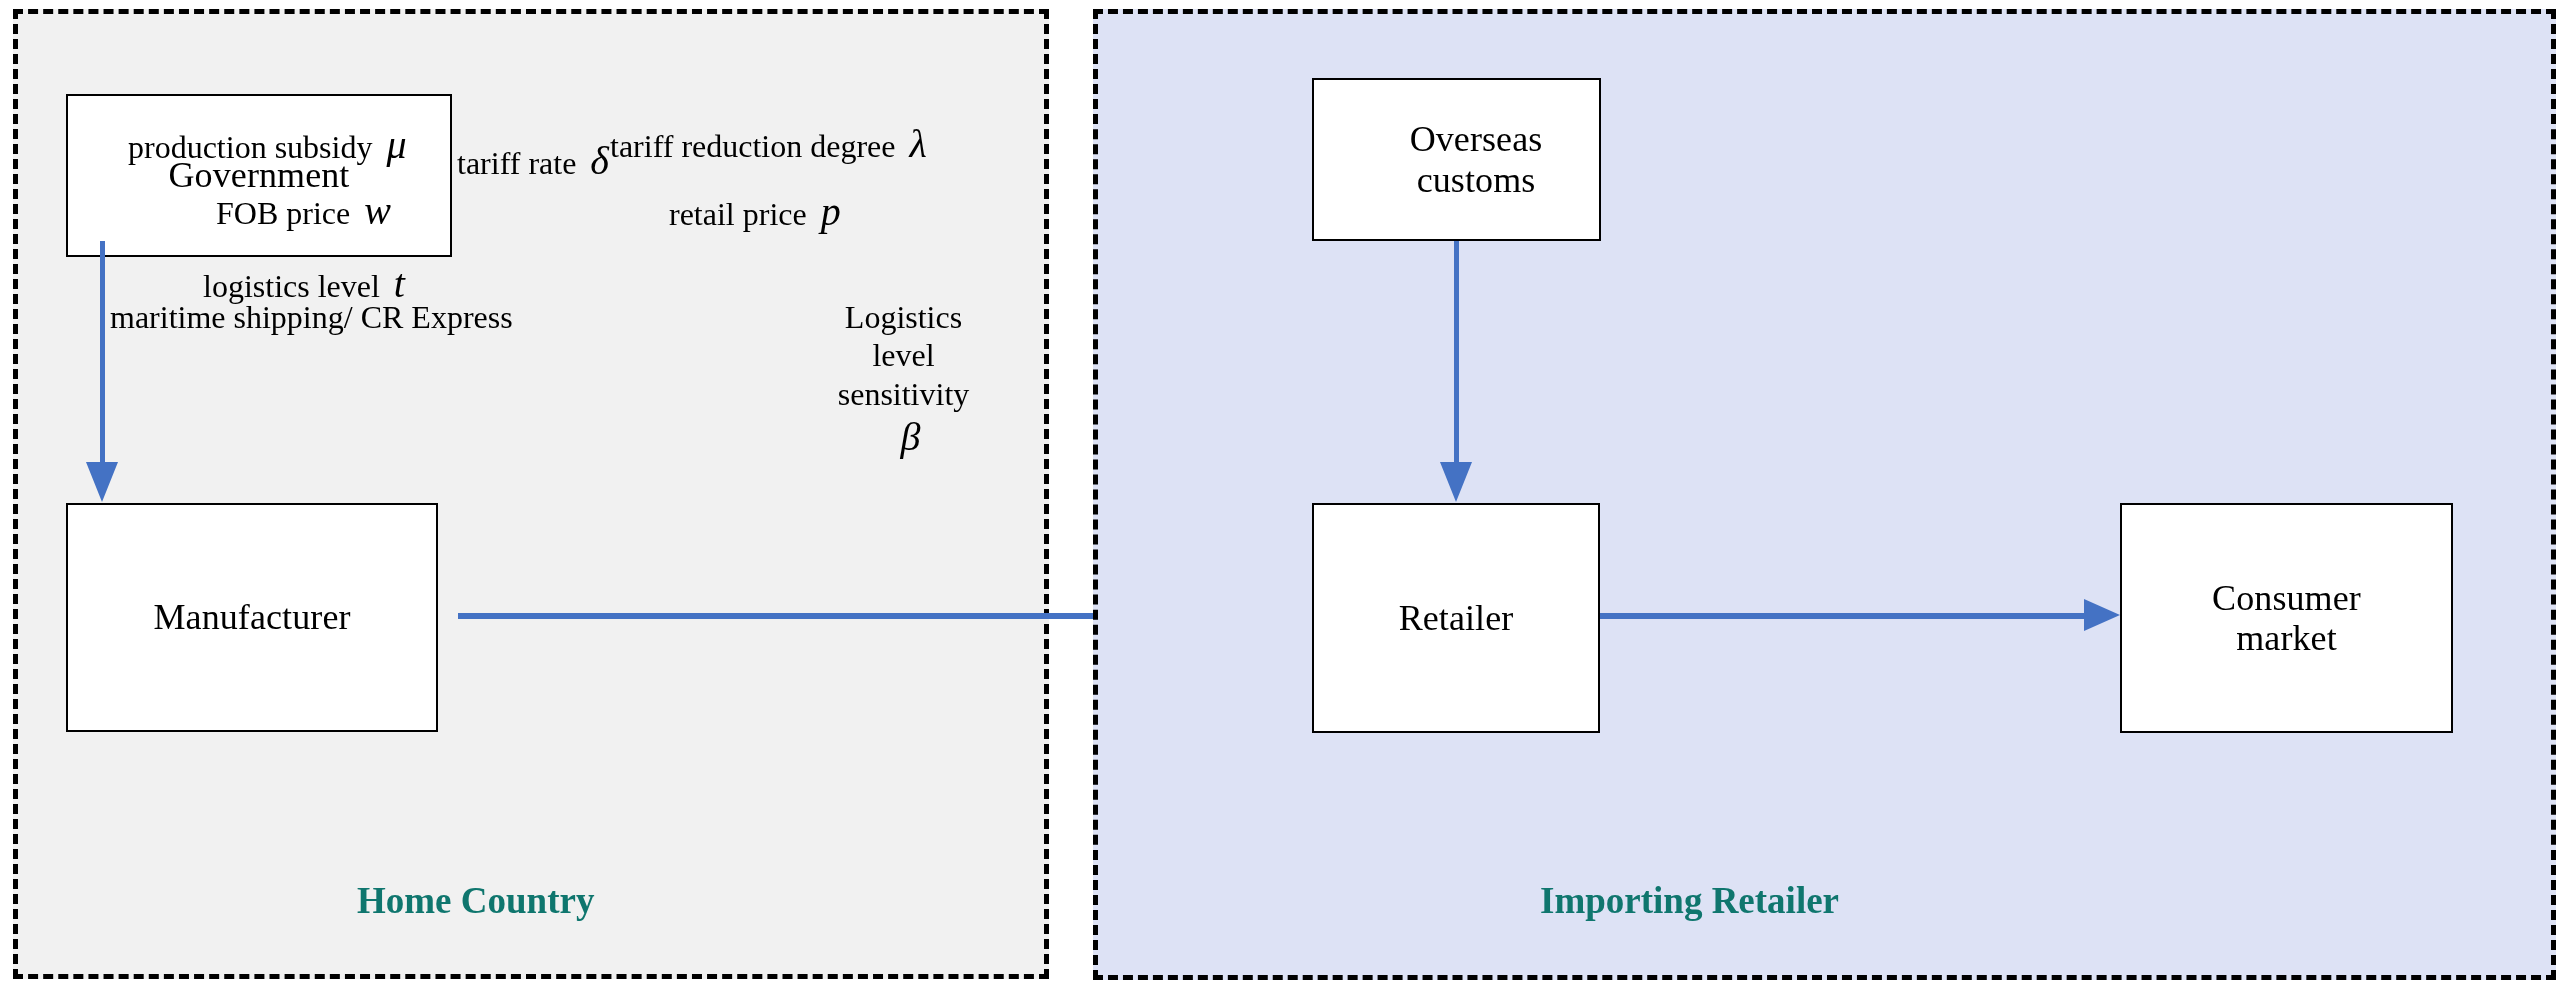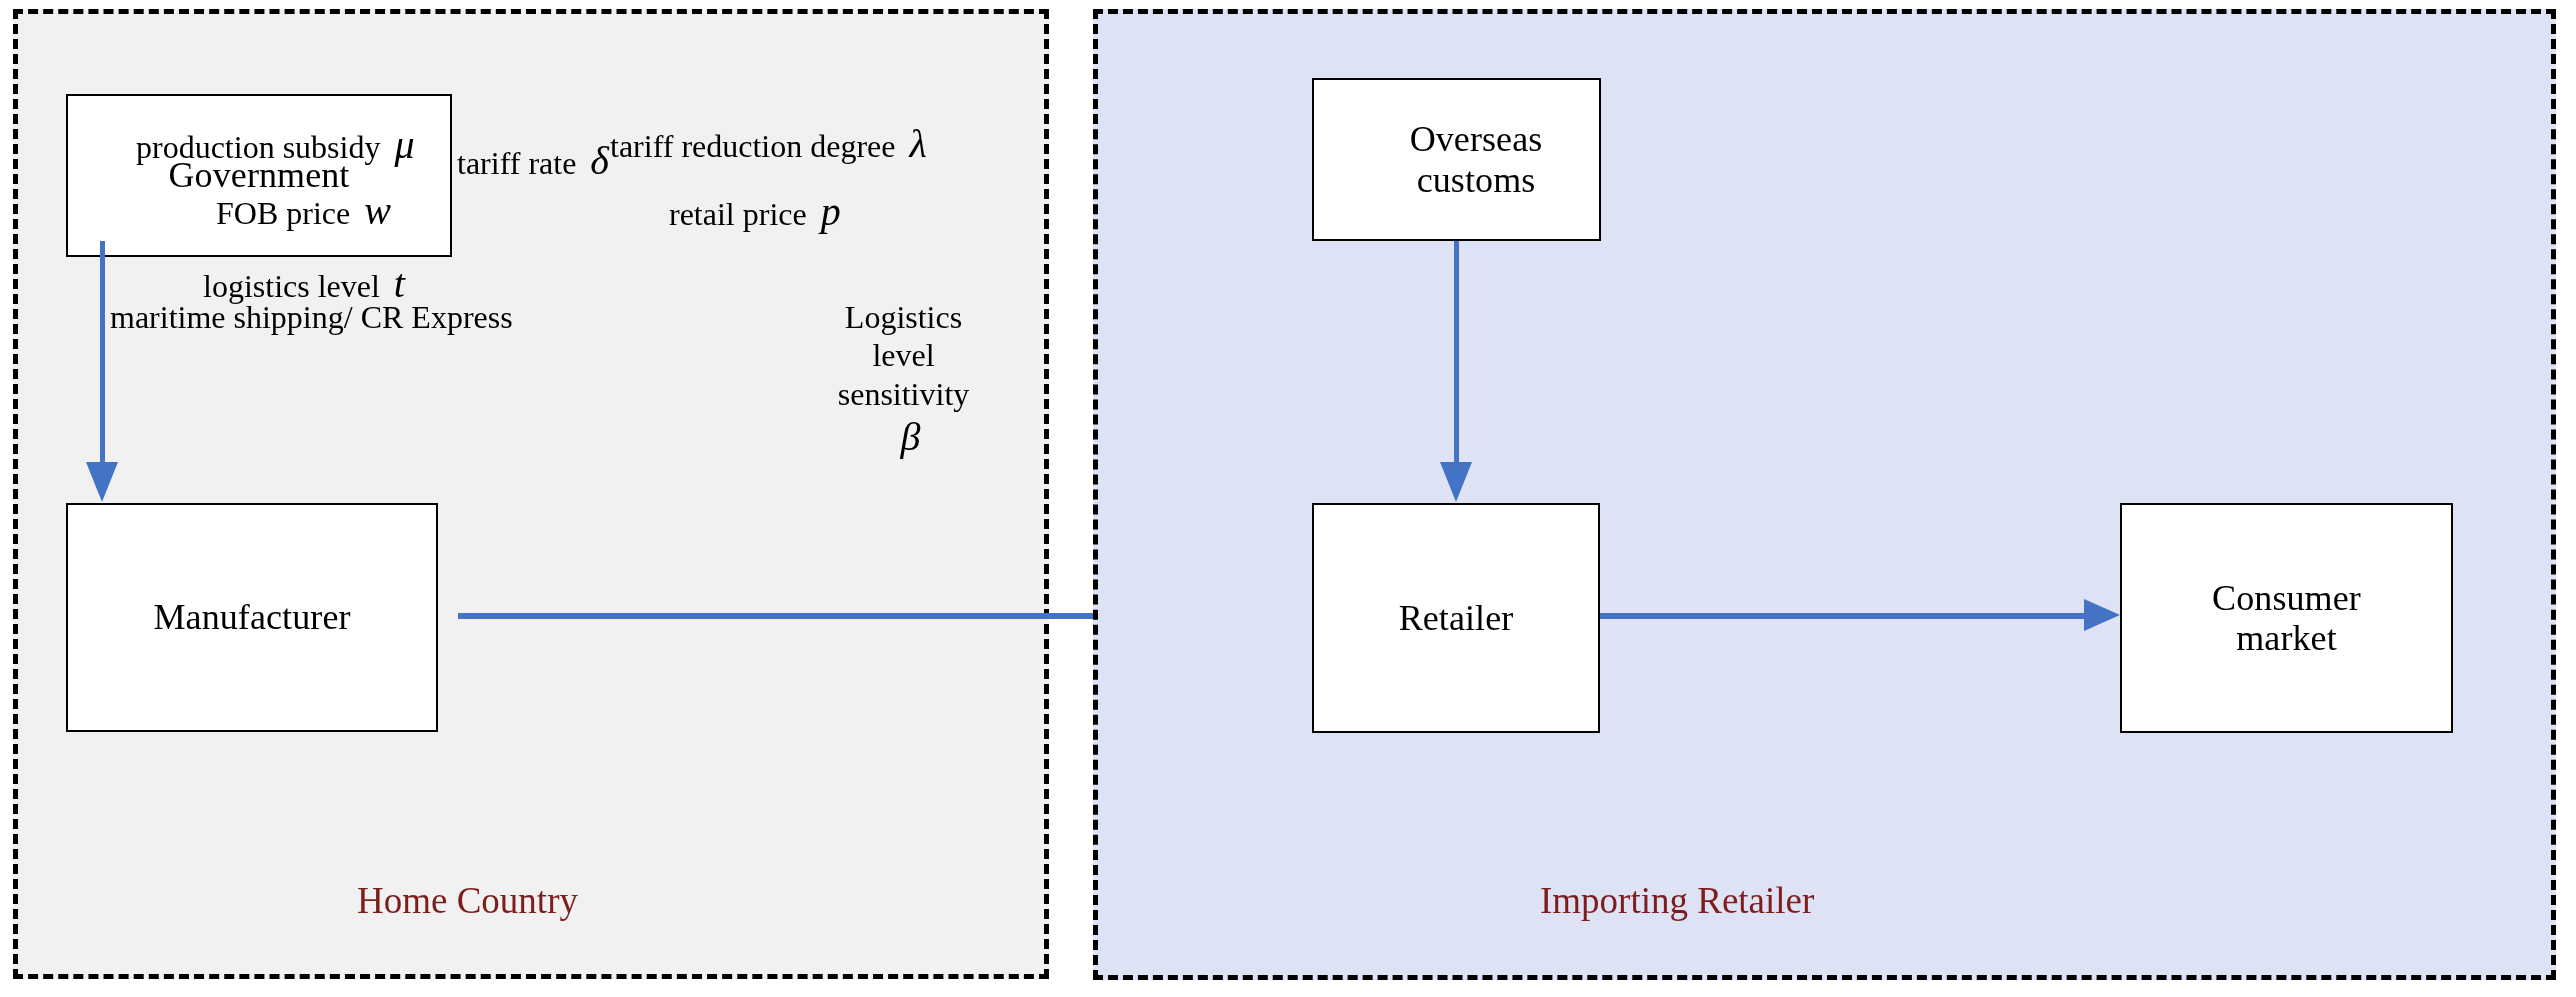--- a/index.html
+++ b/index.html
@@ -133,22 +133,22 @@
   #lbl-logistics,
   #lbl-shipping,
   #lbl-tariff,
   #lbl-reduction,
   #lbl-retail,
   #lbl-sensitivity { transform: none; }
 
   
   .country-caption {
     position: absolute;
-    color: #7f1d1d;
-    font-weight: normal;
+    color: #0f766e;
+    font-weight: bold;
     font-size: 37px;
     white-space: nowrap;
   }
   #cap-home      { left: 358px;  top: 880px; }
   #cap-importing { left: 1541px; top: 880px; }
 </style>
 </head>
 <body>
 
 <div id="canvas">
@@ -166,21 +166,21 @@
     <div class="conn" id="conn-gov-man">
       <div class="vline" style="left: 82px; top: 227px;"></div>
       <div class="arrow-down" style="left: 68px; top: 448px;"></div>
     </div>
 
     <div class="conn" id="conn-man-ret">
       <div class="hline" style="left: 440px; top: 599px;"></div>
       <div class="arrow-right" style="left: 1258px; top: 585px;"></div>
     </div>
 
-    <div class="label" id="lbl-subsidy" style="left: 118px; top: 107px;">
+    <div class="label" id="lbl-subsidy" style="left: 110px; top: 107px;">
       <span>production subsidy</span><span class="gap"></span><span class="sym">μ</span>
     </div>
 
     <div class="label" id="lbl-fob" style="left: 198px; top: 173px;">
       <span>FOB price</span><span class="gap"></span><span class="sym">w</span>
     </div>
 
     <div class="label" id="lbl-logistics" style="left: 185px; top: 246px;">
       <span>logistics level</span><span class="gap"></span><span class="sym">t</span>
     </div>

